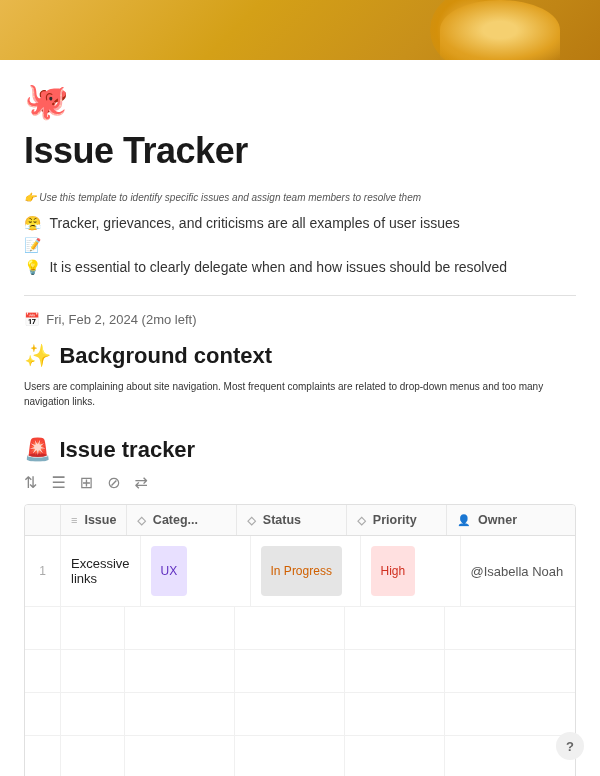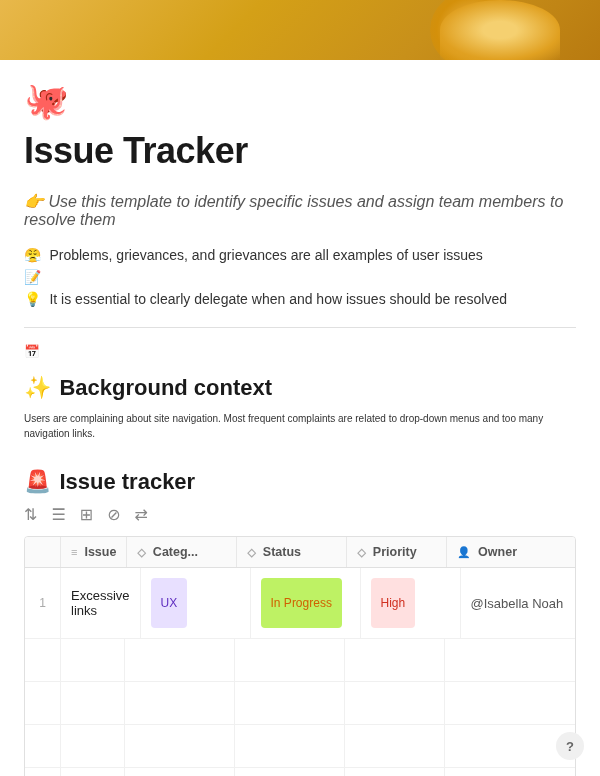--- a/index.html
+++ b/index.html
@@ -49,23 +49,23 @@
     .page-title {
       font-size: 36px;
       font-weight: 700;
       color: #1a1a1a;
       margin-bottom: 20px;
       letter-spacing: -0.5px;
     }
 
     .template-note {
       font-style: italic;
-      font-size: 16px;
+      font-size: 10px;
       color: #555;
-      margin-bottom: 18px;
+      margin-bottom: 12px;
     }
 
     .bullet-list {
       list-style: none;
       margin-bottom: 20px;
     }
     .bullet-list li {
       font-size: 14px;
       color: #333;
       margin-bottom: 6px;
@@ -185,21 +185,21 @@
       padding: 18px 10px;
       border-radius: 4px;
       font-size: 12px;
       font-weight: 500;
     }
     .badge-ux {
       background: #e8e0ff;
       color: #6030c0;
     }
     .badge-in-progress {
-      background: #bef264;
+      background: #e5e5e5;
       color: #d06000;
     }
     .badge-high {
       background: #ffe0e0;
       color: #d03020;
     }
 
     .owner-text {
       color: #555;
       font-size: 13px;
@@ -239,35 +239,36 @@
   <h1 class="page-title">Issue Tracker</h1>
 
   <p class="template-note">
     <span>👉</span>
     <span>Use this template to identify specific issues and assign team members to resolve them</span>
   </p>
 
   <ul class="bullet-list">
     <li>
       <span>😤</span>
-      <span>Problems, grievances, and grievances are all examples of user issues</span>
+      <span>Tracker, grievances, and criticisms are all examples of user issues</span>
     </li>
     <li>
       <span>📝</span>
     </li>
     <li>
       <span>💡</span>
       <span>It is essential to clearly delegate when and how issues should be resolved</span>
     </li>
   </ul>
 
   <hr class="divider">
 
   <div class="date-row">
     <span>📅</span>
+    <span>Fri, Feb 2, 2024 (2mo left)</span>
   </div>
 
   <h2 class="section-heading">
     <span>✨</span>
     <span>Background context</span>
   </h2>
 
   <p class="bg-context-text">Users are complaining about site navigation. Most frequent complaints are related to drop-down menus and too many navigation links.</p>
 
   <div class="tracker-section">

